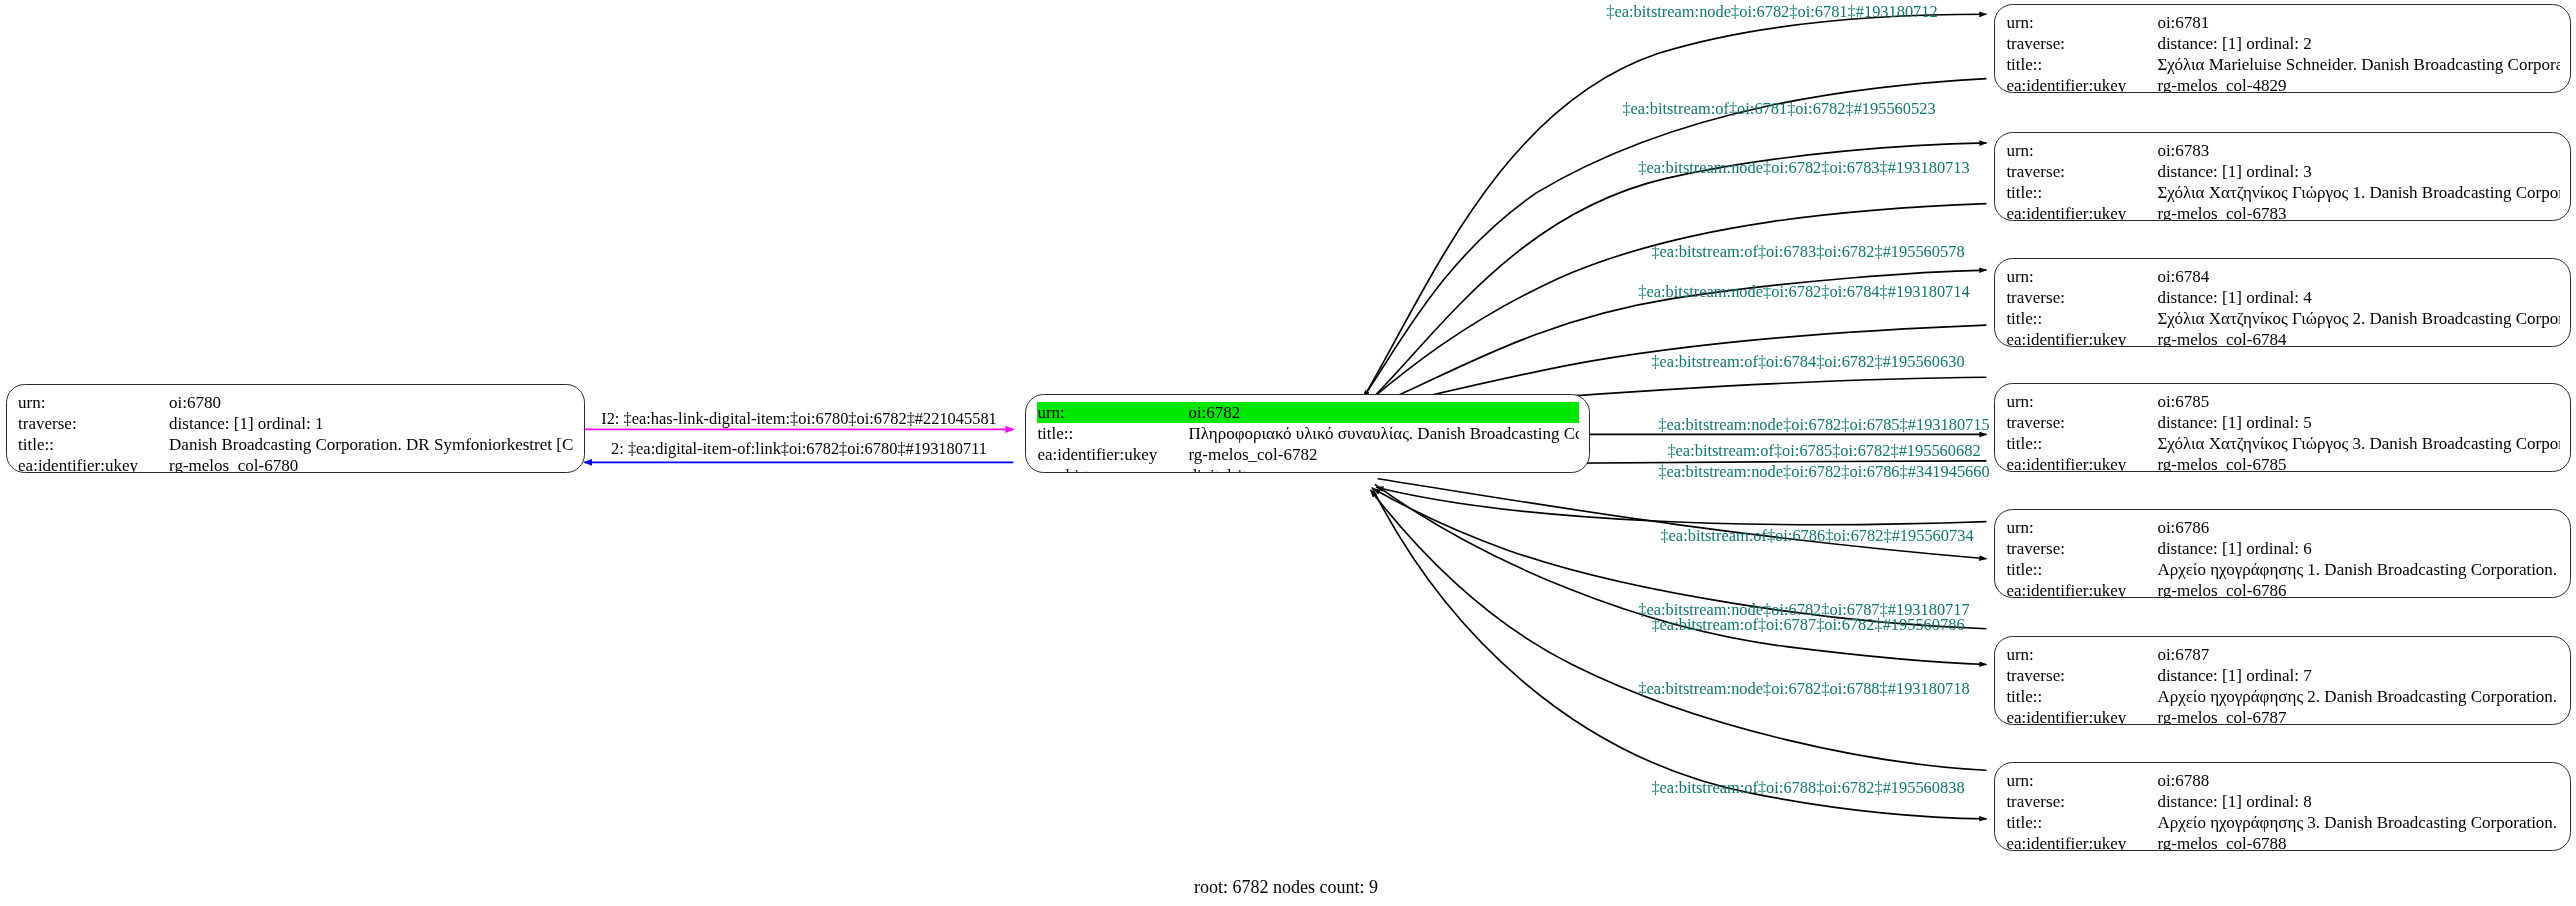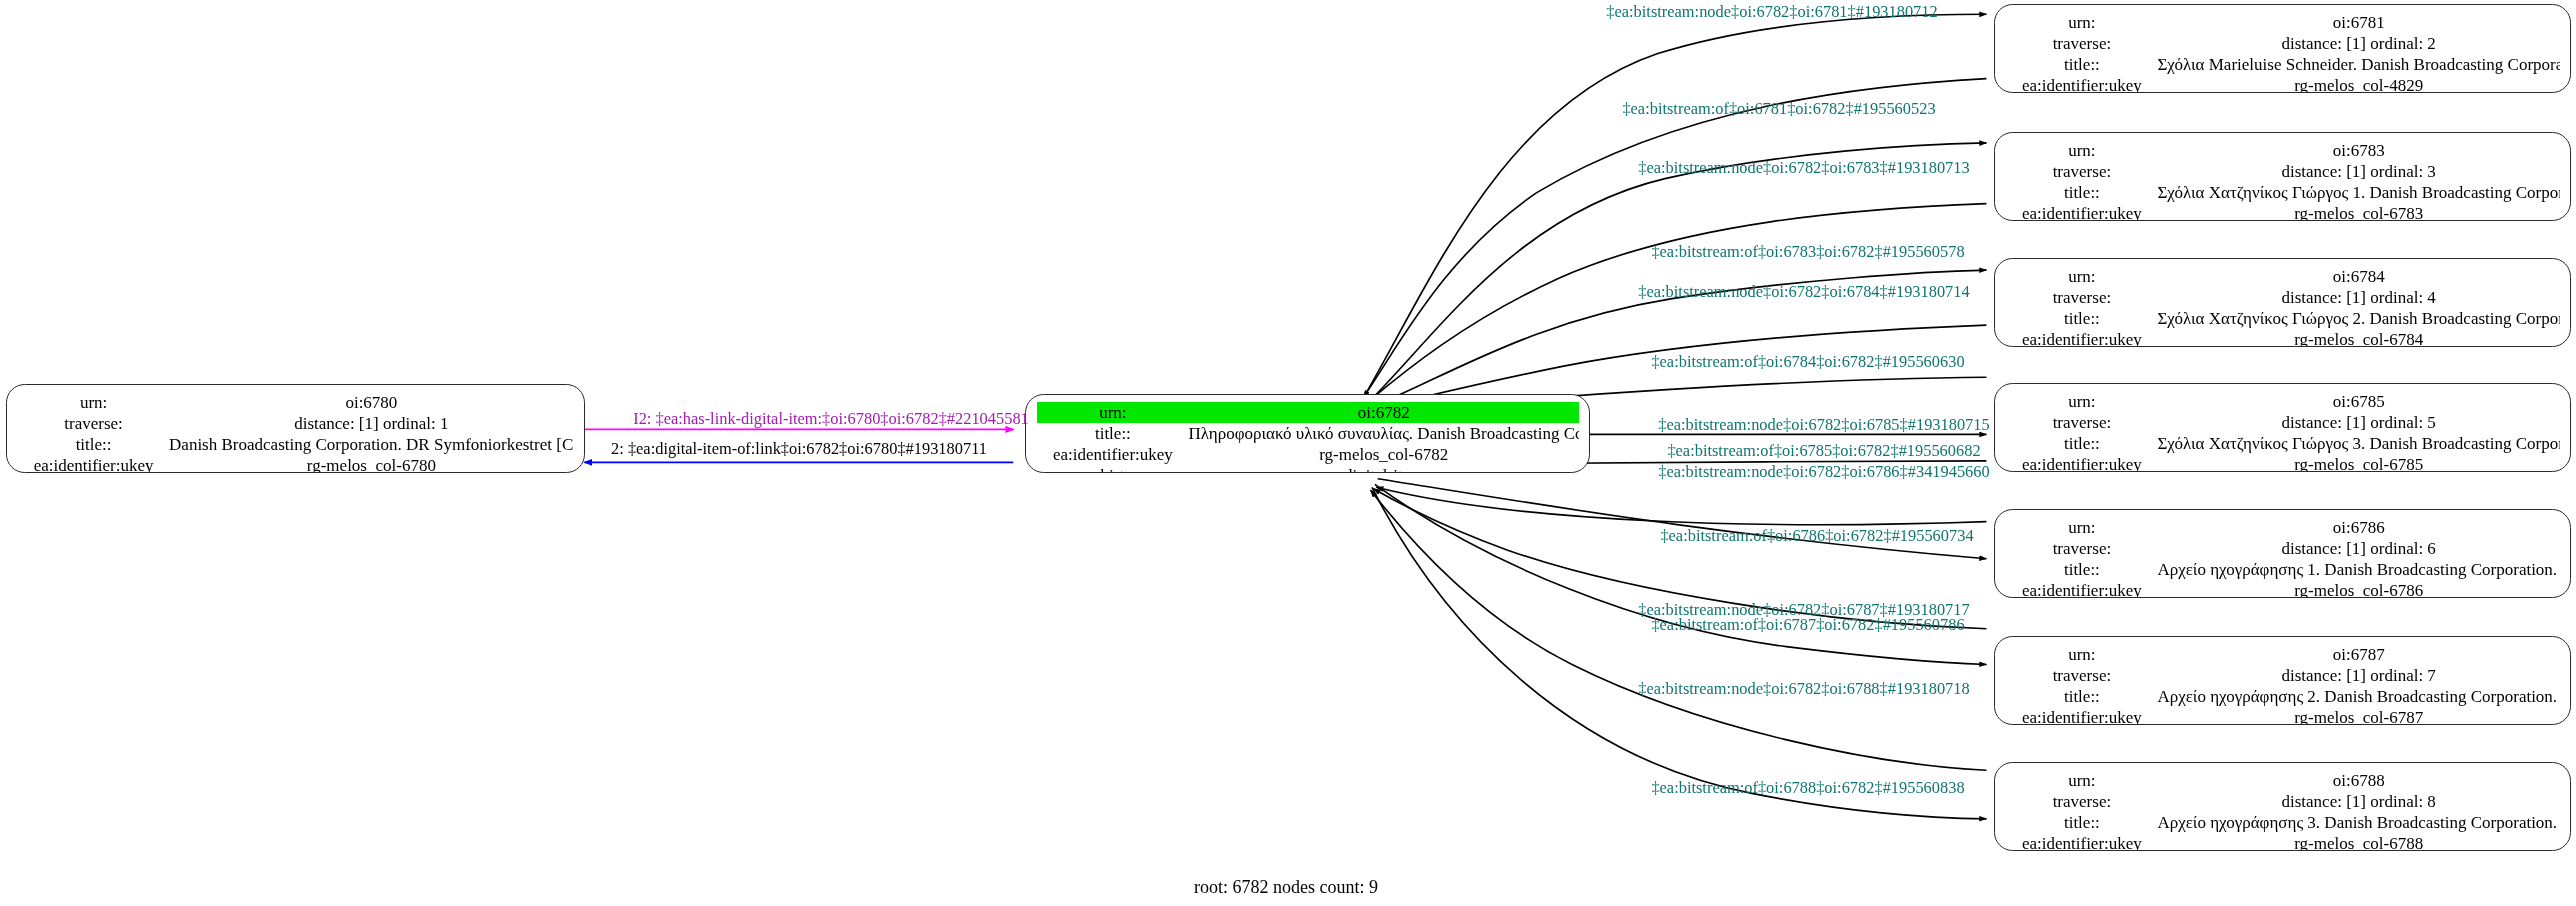--- a/index.html
+++ b/index.html
@@ -21,21 +21,20 @@
     padding:7.1px 10px 7.1px 11.4px;
     overflow:hidden;
     white-space:nowrap;
   }
   .node .row{
     display:flex;
     align-items:baseline;
     height:21px;
     line-height:21px;
     font-size:17px;
-    text-align:center;
   }
   .node .k{
     flex:0 0 auto;
     width:151px;
     font-size:17px;
   }
   .node .v{
     flex:1 1 auto;
     font-size:17px;
     overflow:hidden;
@@ -56,21 +55,21 @@
     background:transparent;
   }
   .elabel.center{transform:translateX(-50%);}
 
   .caption{
     position:absolute;
     font-size:18px;
     white-space:nowrap;
     transform:translateX(-50%);
   }
-  .elabel.magenta{color:#a21caf;margin-left:32px;}
+  .elabel.magenta{color:#000000;}
   .elabel.blue{color:#000;}
 </style>
 </head>
 <body>
 
 <div id="canvas">
 
   <svg id="edgelayer" viewBox="0 0 3605 1268">
     <defs>
       <marker id="ah-black" markerWidth="12" markerHeight="12" refX="10" refY="4" orient="auto" markerUnits="userSpaceOnUse">

